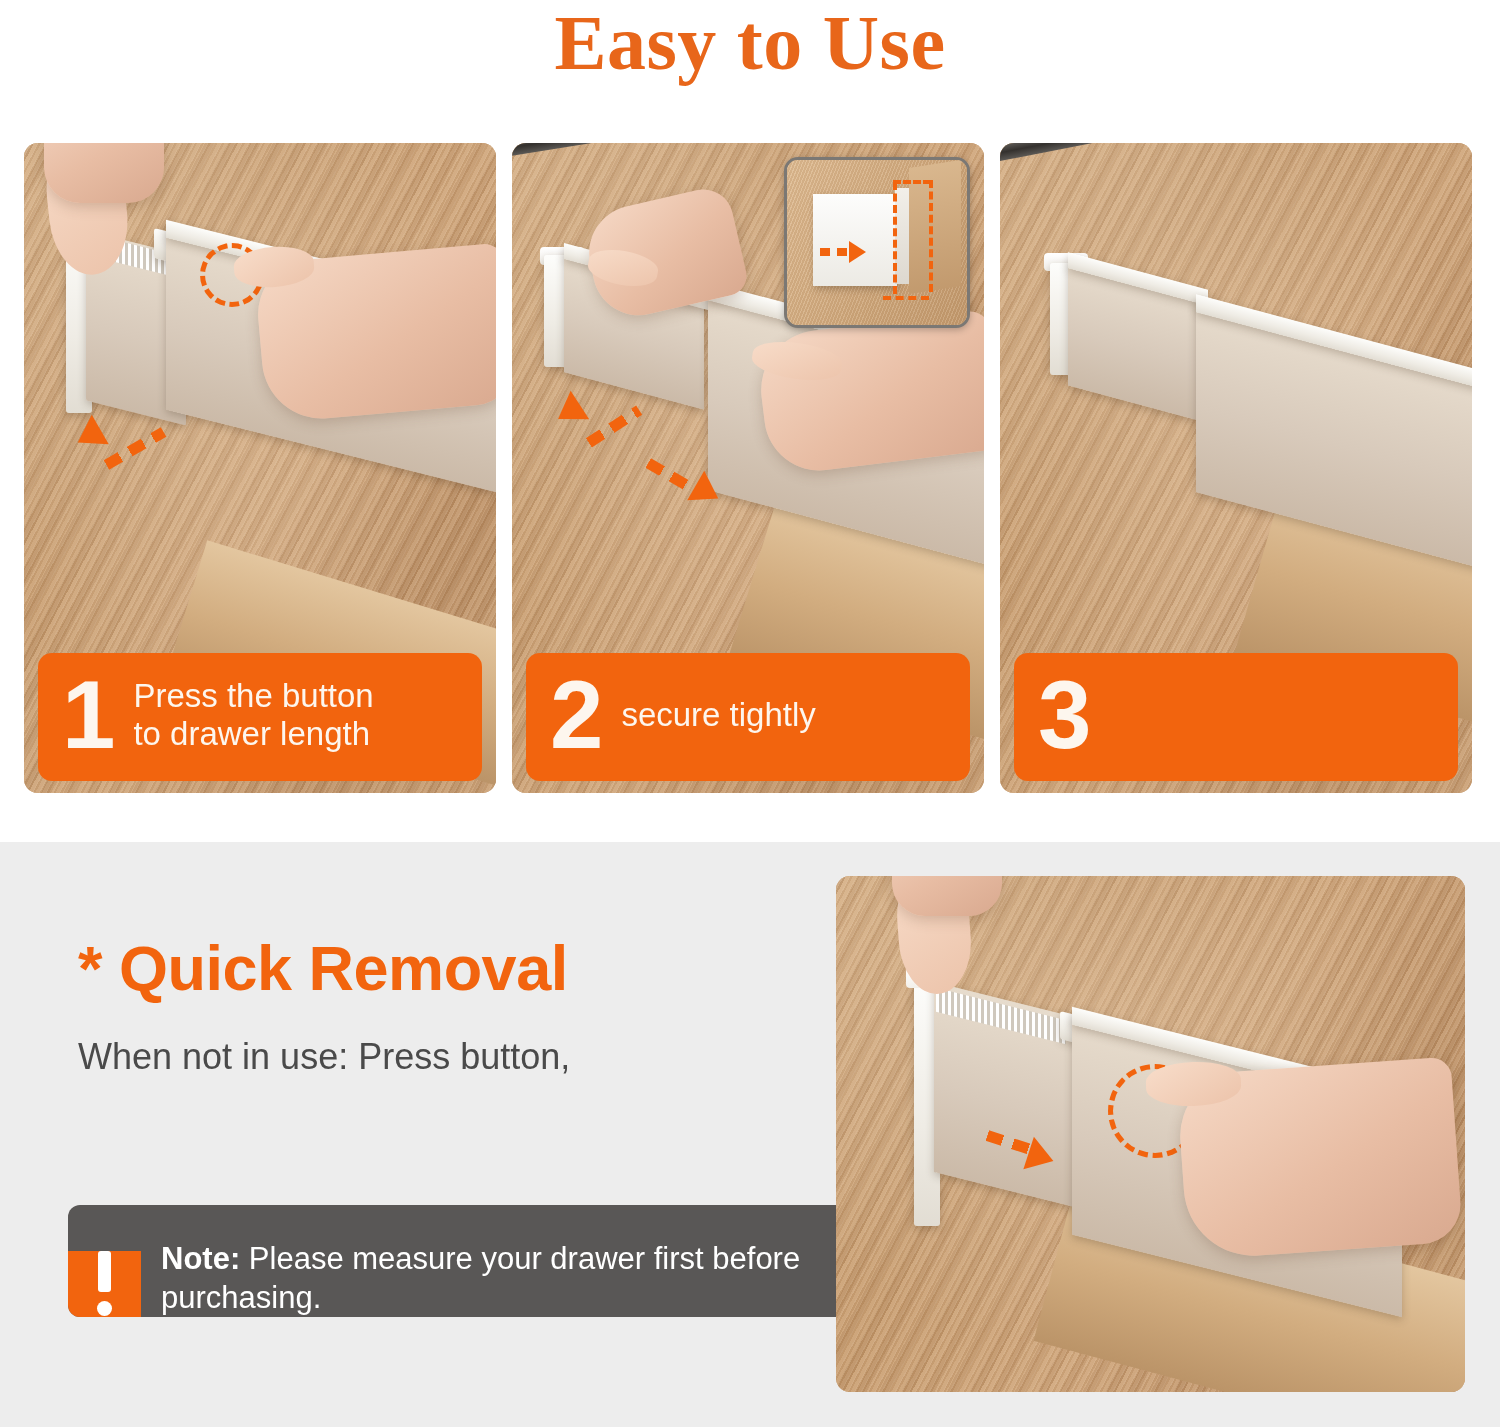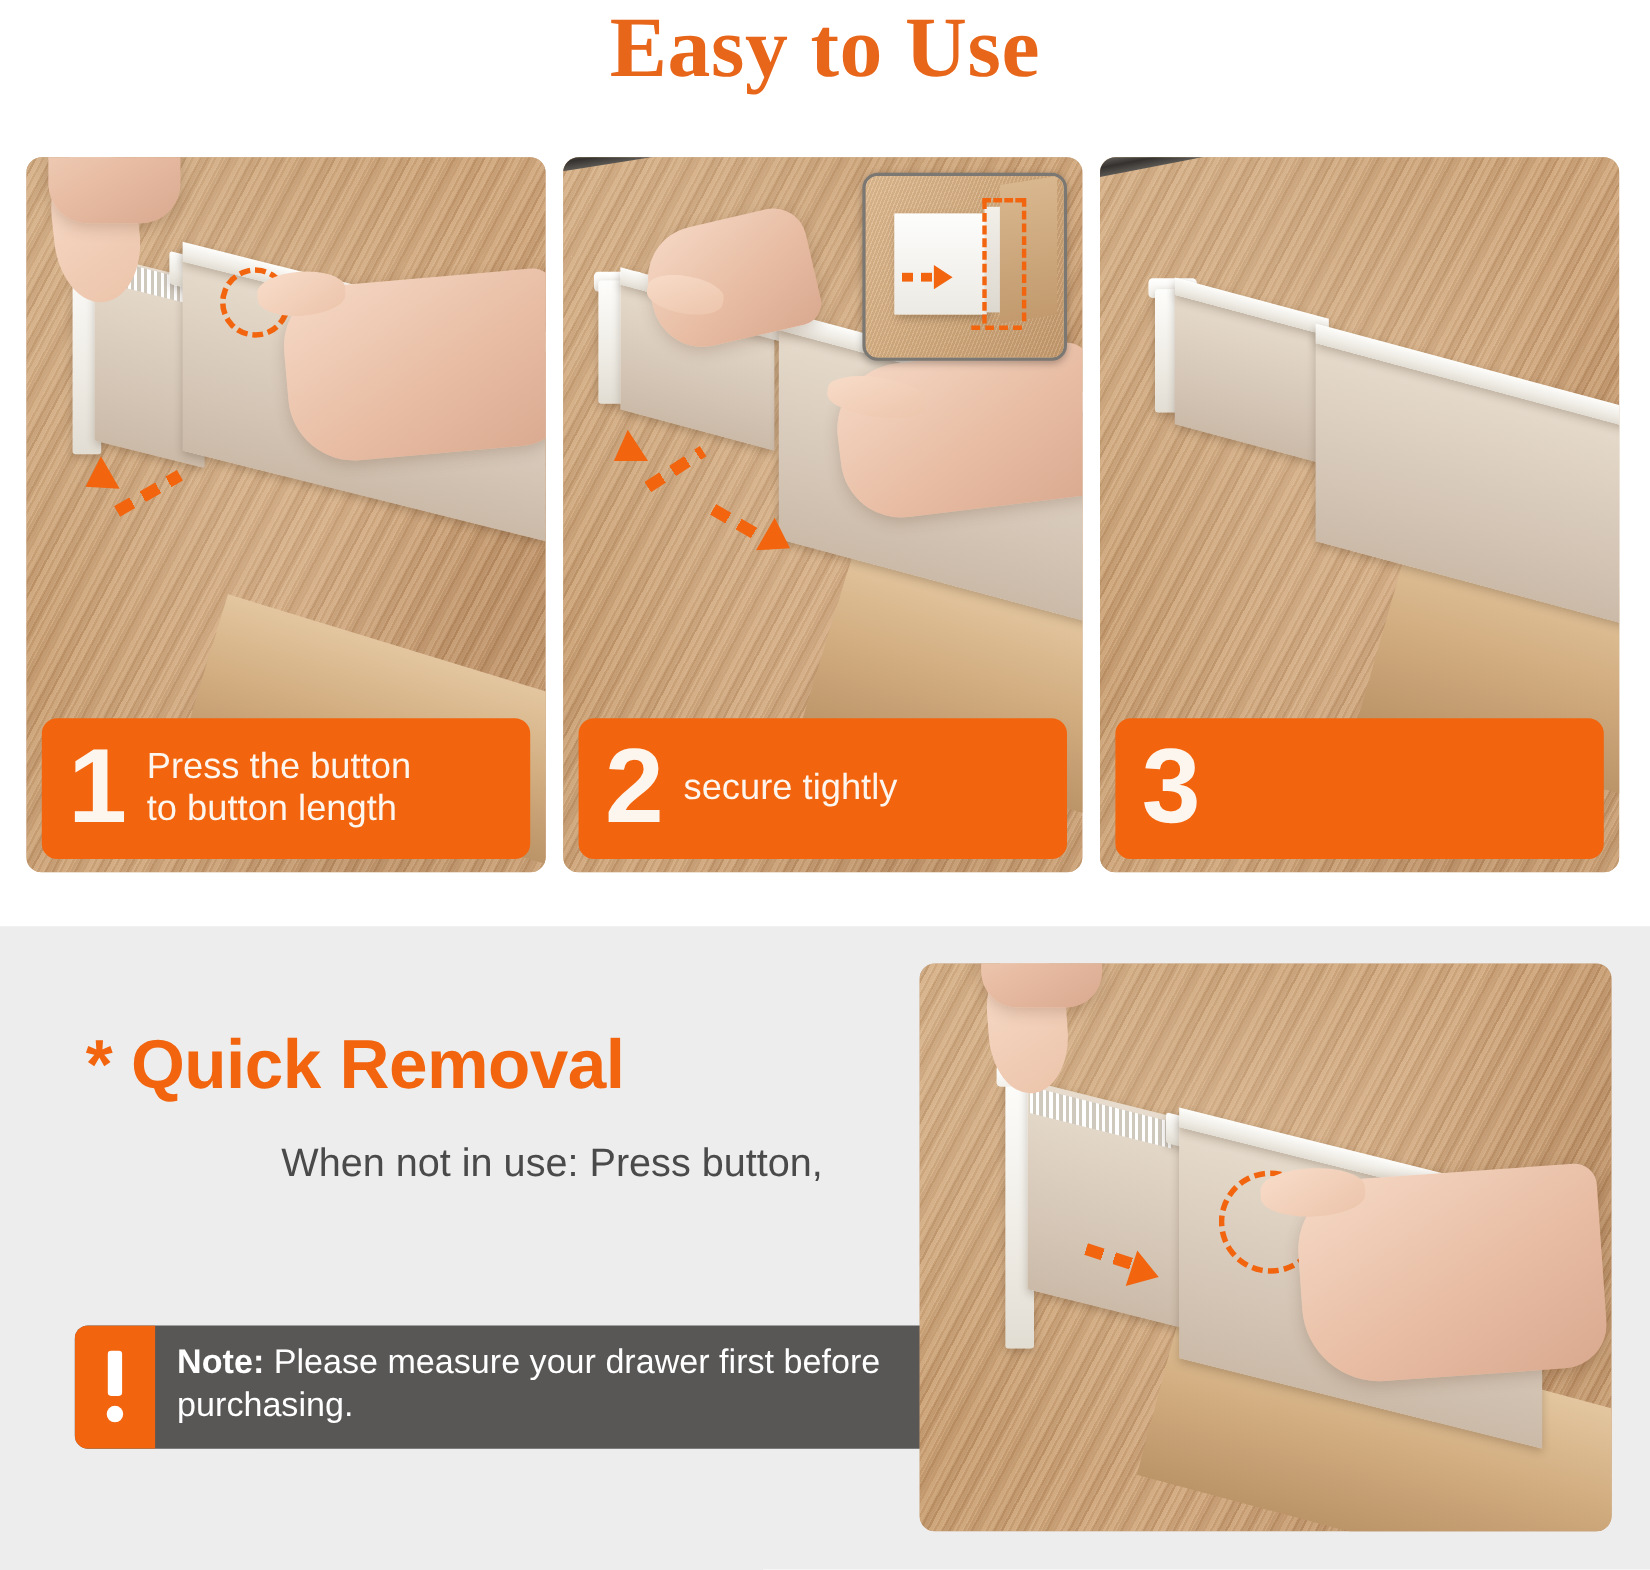--- a/index.html
+++ b/index.html
@@ -262,35 +262,36 @@
     font-size: 63px;
     font-weight: bold;
     letter-spacing: -0.5px;
     line-height: 1.1;
     margin: 0;
   }
   .removal-desc {
     color: #4a4a4a;
     font-size: 36px;
     line-height: 1.45;
-    text-align: right;
+    text-align: left;
     margin: 28px 0 0 0;
     padding-right: 30px;
   }
 
   .note-box {
     position: absolute;
     left: 68px; top: 1205px;
     width: 856px;
     height: 112px;
     background: #595756;
     border-radius: 12px;
     display: flex;
     overflow: hidden;
     box-sizing: border-box;
+    align-items: flex-end;
   }
   .note-badge {
     width: 73px;
     background: #F2640E;
     display: flex;
     align-items: center;
     justify-content: center;
     flex: 0 0 auto;
   }
   .note-bang {
@@ -366,21 +367,21 @@
       <div class="hand" style="left:236px; top:110px; width:250px; height:160px; border-radius:55px 20px 40px 60px; transform:rotate(-5deg);"></div>
       <div class="finger" style="left:210px; top:104px; width:80px; height:40px; transform:rotate(-4deg);"></div>
 
       <div class="arrow-dash" style="left:78px; top:300px; width:66px; transform:rotate(-30deg);"></div>
       <div class="arrow-head left" style="left:52px; top:276px; transform:rotate(-30deg);"></div>
 
       <div class="caption-band">
         <div class="step-num">1</div>
         <div class="step-text">
           <div>Press the button</div>
-          <div>to button length</div>
+          <div>to drawer length</div>
         </div>
       </div>
     </div>
 
     <div class="step-card">
       <div class="photo-wood"></div>
       <div class="rail"></div>
 
       <div class="drawer-edge" style="left:230px; top:420px; width:470px; height:170px; transform:rotate(17deg);"></div>
 

